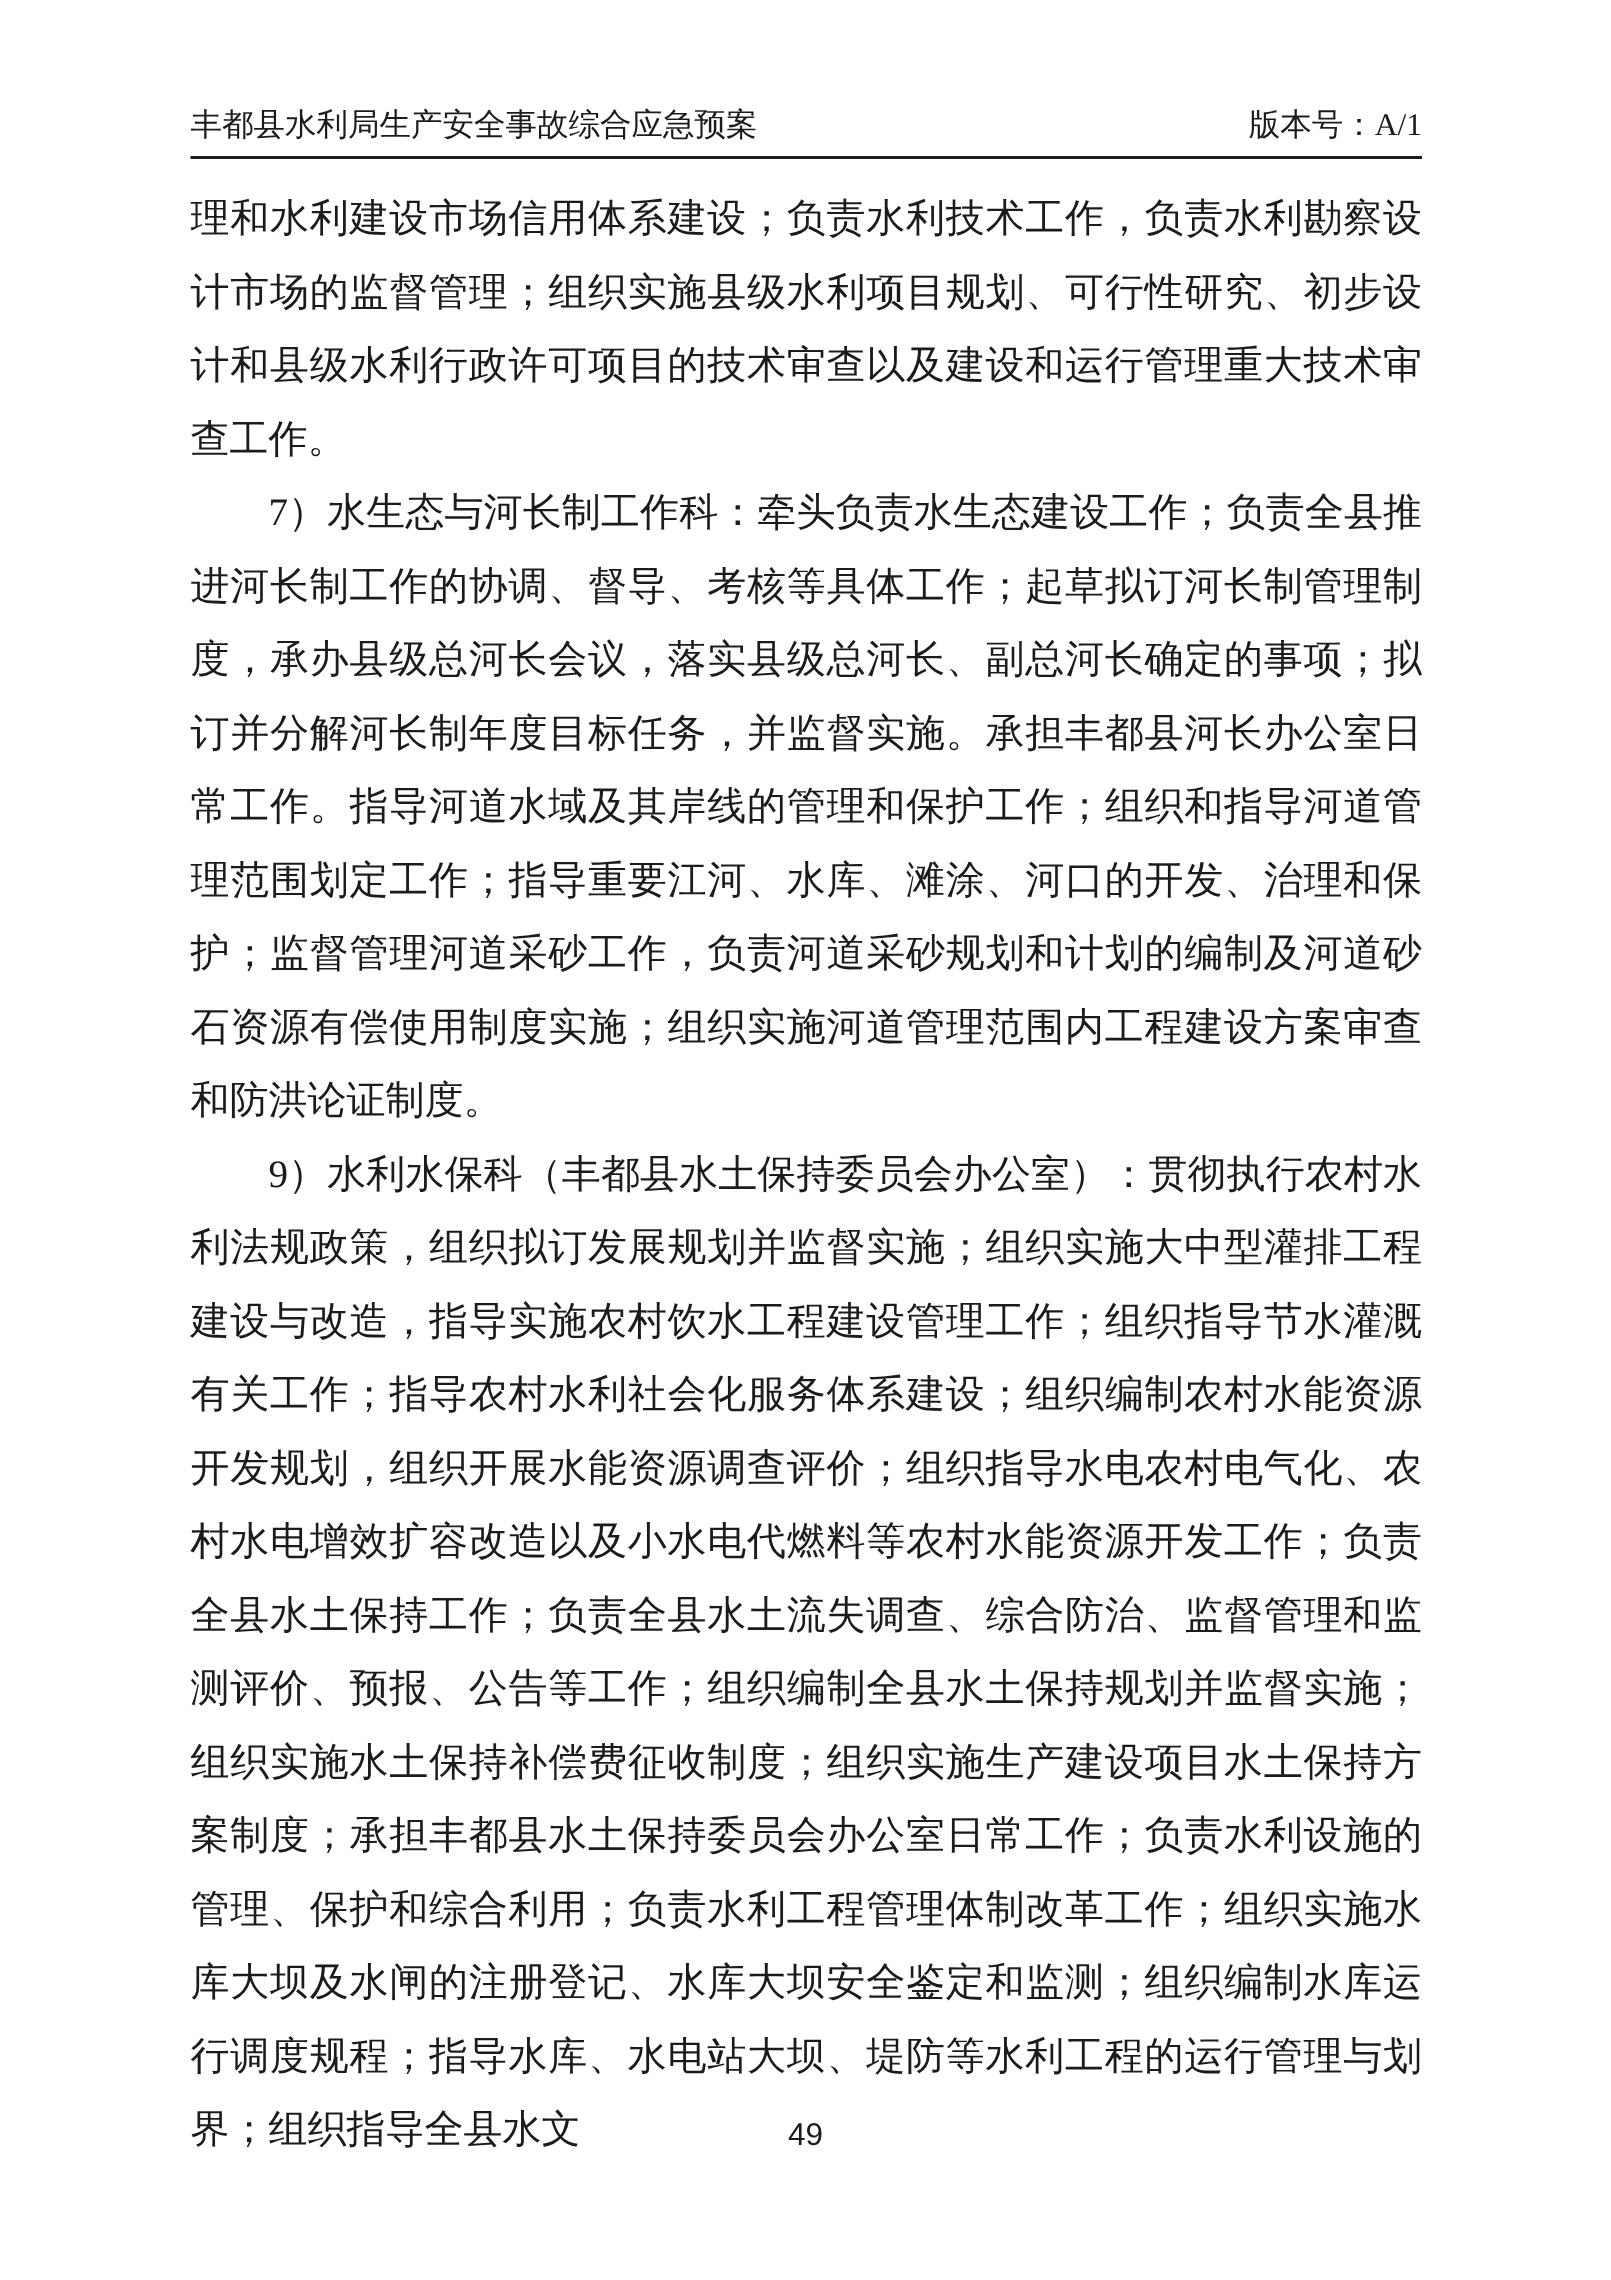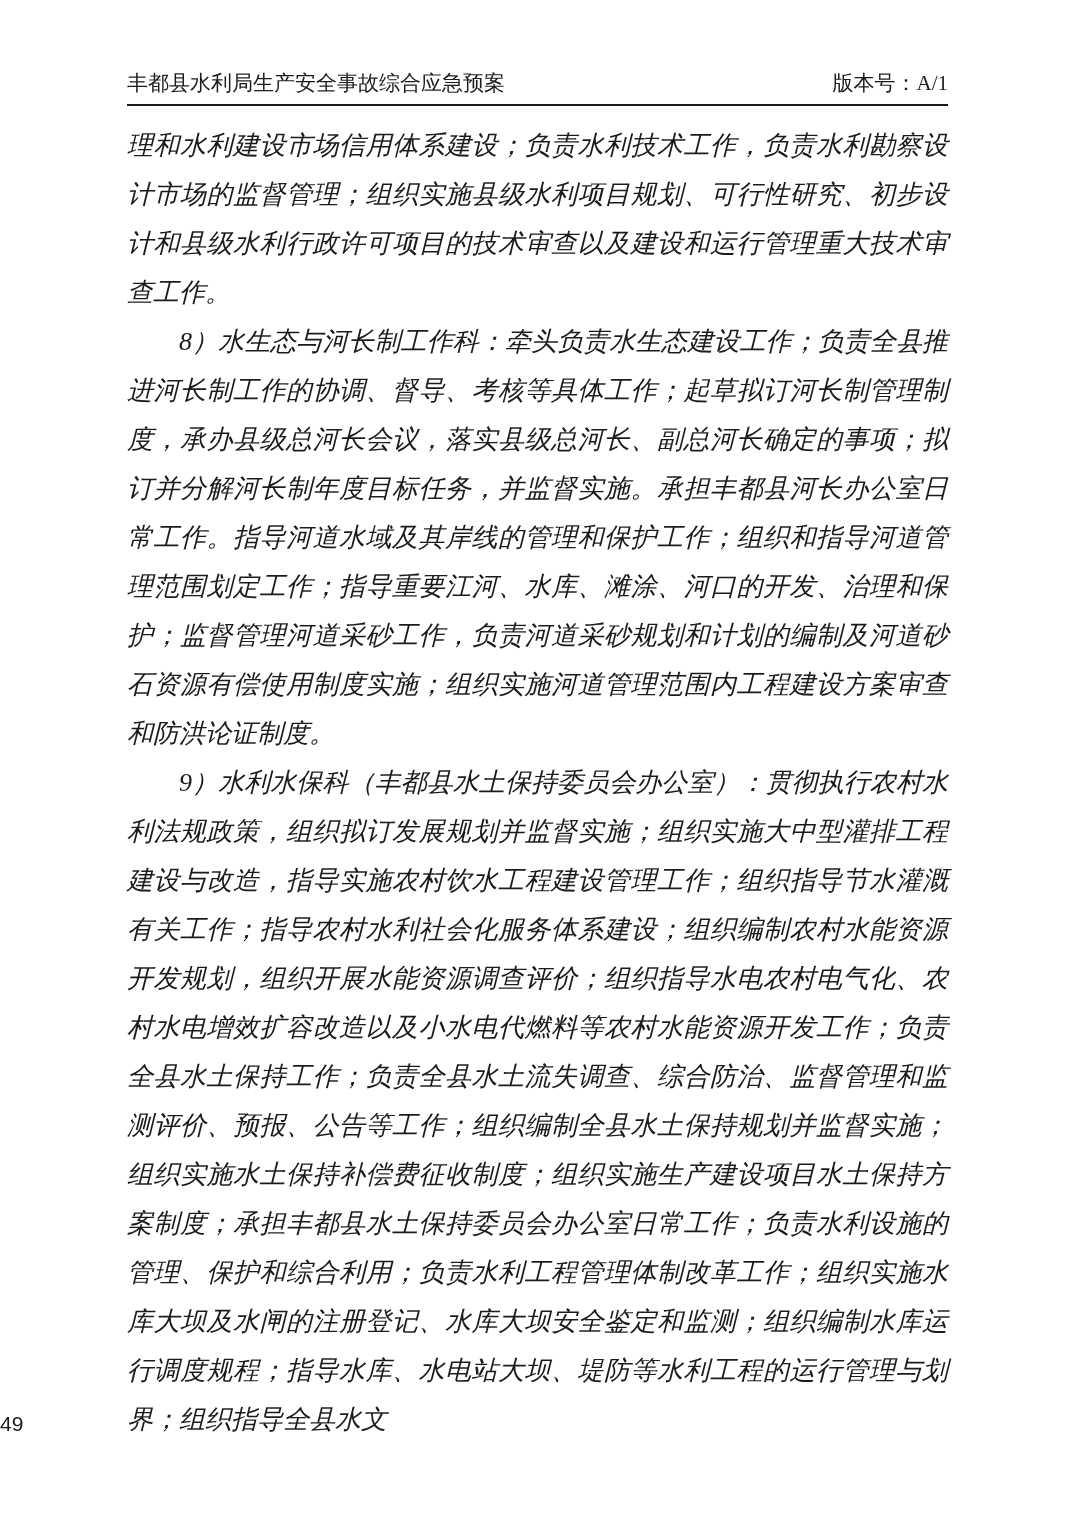--- a/index.html
+++ b/index.html
@@ -36,47 +36,47 @@
     font-size: 26px;
     line-height: 49px;
     text-align: justify;
     text-justify: inter-character;
     word-break: normal;
   }
   .body-text p {
     margin: 0;
     padding: 0;
     text-indent: 2em;
-    font-style: italic;
   }
   .body-text p.no-indent {
     text-indent: 0;
   }
   .page-number {
     position: absolute;
     left: 0;
     right: 0;
     bottom: 84px;
+    text-align: center;
     font-size: 21px;
     line-height: 24px;
     font-family: "Liberation Sans", "DejaVu Sans", sans-serif;
     color: #1b1b1b;
   }
 </style>
 </head>
 <body>
 
 <div class="page">
 
   <div class="header">
     <span>丰都县水利局生产安全事故综合应急预案</span>
     <span>版本号：A/1</span>
   </div>
 
   <div class="body-text">
     <p class="no-indent">理和水利建设市场信用体系建设；负责水利技术工作，负责水利勘察设计市场的监督管理；组织实施县级水利项目规划、可行性研究、初步设计和县级水利行政许可项目的技术审查以及建设和运行管理重大技术审查工作。</p>
-    <p>8）水生态与河长制工作科：牵头负责水生态建设工作；负责全县推进河长制工作的协调、督导、考核等具体工作；起草拟订河长制管理制度，承办县级总河长会议，落实县级总河长、副总河长确定的事项；拟订并分解河长制年度目标任务，并监督实施。承担丰都县河长办公室日常工作。指导河道水域及其岸线的管理和保护工作；组织和指导河道管理范围划定工作；指导重要江河、水库、滩涂、河口的开发、治理和保护；监督管理河道采砂工作，负责河道采砂规划和计划的编制及河道砂石资源有偿使用制度实施；组织实施河道管理范围内工程建设方案审查和防洪论证制度。</p>
+    <p>7）水生态与河长制工作科：牵头负责水生态建设工作；负责全县推进河长制工作的协调、督导、考核等具体工作；起草拟订河长制管理制度，承办县级总河长会议，落实县级总河长、副总河长确定的事项；拟订并分解河长制年度目标任务，并监督实施。承担丰都县河长办公室日常工作。指导河道水域及其岸线的管理和保护工作；组织和指导河道管理范围划定工作；指导重要江河、水库、滩涂、河口的开发、治理和保护；监督管理河道采砂工作，负责河道采砂规划和计划的编制及河道砂石资源有偿使用制度实施；组织实施河道管理范围内工程建设方案审查和防洪论证制度。</p>
     <p>9）水利水保科（丰都县水土保持委员会办公室）：贯彻执行农村水利法规政策，组织拟订发展规划并监督实施；组织实施大中型灌排工程建设与改造，指导实施农村饮水工程建设管理工作；组织指导节水灌溉有关工作；指导农村水利社会化服务体系建设；组织编制农村水能资源开发规划，组织开展水能资源调查评价；组织指导水电农村电气化、农村水电增效扩容改造以及小水电代燃料等农村水能资源开发工作；负责全县水土保持工作；负责全县水土流失调查、综合防治、监督管理和监测评价、预报、公告等工作；组织编制全县水土保持规划并监督实施；组织实施水土保持补偿费征收制度；组织实施生产建设项目水土保持方案制度；承担丰都县水土保持委员会办公室日常工作；负责水利设施的管理、保护和综合利用；负责水利工程管理体制改革工作；组织实施水库大坝及水闸的注册登记、水库大坝安全鉴定和监测；组织编制水库运行调度规程；指导水库、水电站大坝、堤防等水利工程的运行管理与划界；组织指导全县水文</p>
   </div>
 
   <div class="page-number">49</div>
 
 </div>
 
 </body></html>

